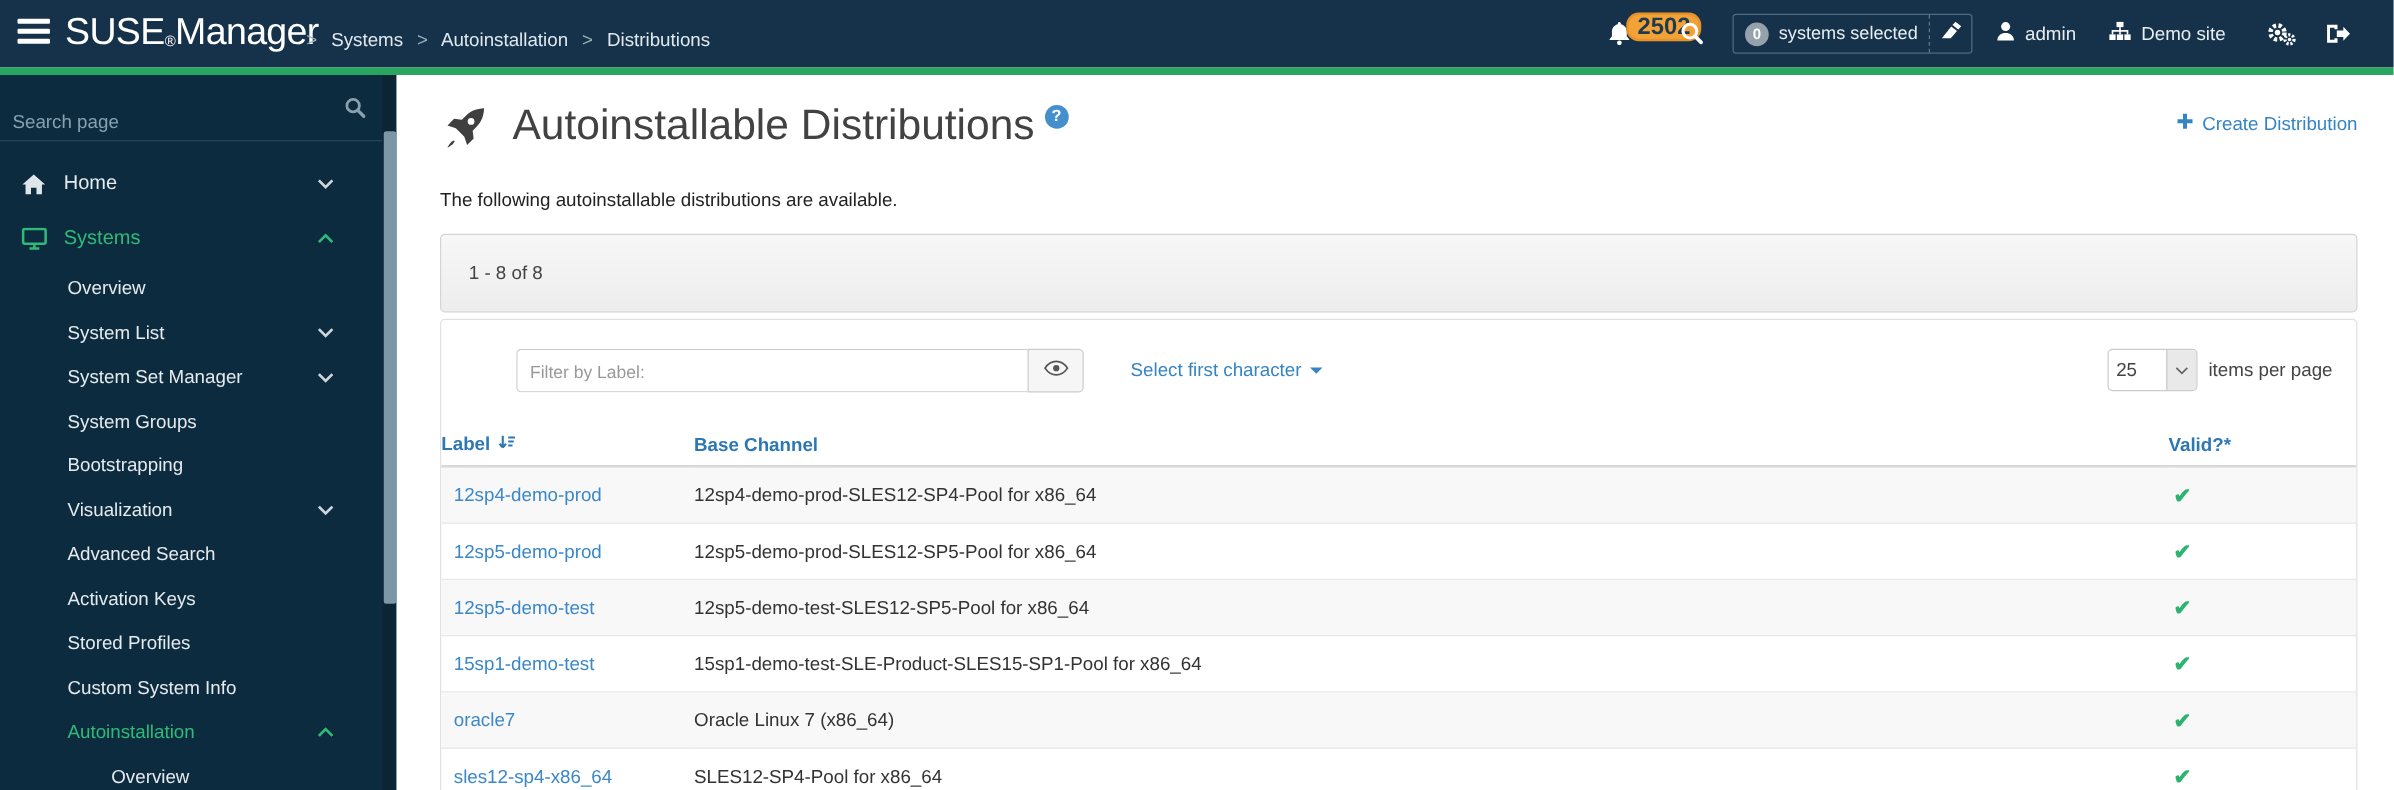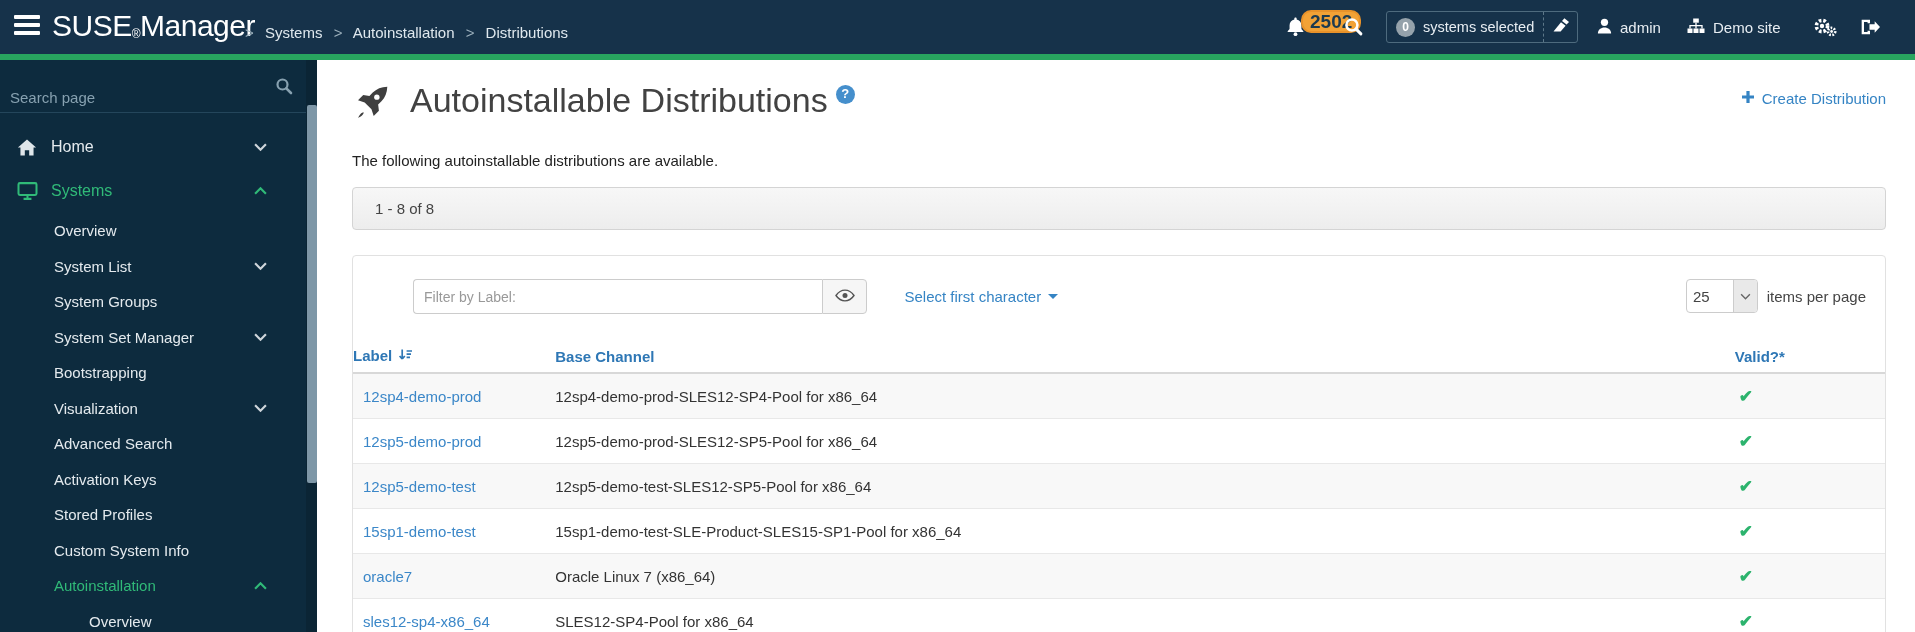--- a/index.html
+++ b/index.html
@@ -74,21 +74,21 @@
     display:inline-flex;width:19px;height:19px;border-radius:50%;background:#458fcc;color:#fff;
     font-size:13px;font-weight:bold;align-items:center;justify-content:center;
     vertical-align:14px;margin-left:8px;cursor:pointer;
   }
   .create-link{
     position:absolute;right:29px;top:30px;display:flex;align-items:center;gap:7px;
     color:#3584c4;font-size:15px;cursor:pointer;text-decoration:none;
   }
   .description{position:absolute;left:35px;top:92px;font-size:15px;color:#222;}
   .gray-box{
-    position:absolute;left:35px;top:127px;width:1534px;height:43px;box-sizing:border-box;
+    position:absolute;left:35px;top:127px;width:1534px;height:63px;box-sizing:border-box;
     border:1px solid #d4d4d4;border-radius:4px;
     background:linear-gradient(180deg,#f7f7f7,#ededed);
     display:flex;align-items:center;
   }
   .gray-box span{padding-left:22px;font-size:15px;color:#444;}
   .panel{
     position:absolute;left:35px;top:195px;width:1534px;height:445px;box-sizing:border-box;
     border:1px solid #e1e1e1;border-radius:4px;background:#fff;overflow:hidden;
   }
   .filter-row{position:relative;height:58px;padding:23px 20px 0 20px;box-sizing:border-box;}
@@ -265,29 +265,29 @@
       </div>
       <div class="nav-item lvl1">
         <span>System List</span>
         <span class="chev">
           <svg width="13" height="9" viewBox="0 0 12 8">
             <path d="M1 1.5 6 6.5 11 1.5" fill="none" stroke="#cfd6db" stroke-width="2"></path>
           </svg>
         </span>
       </div>
       <div class="nav-item lvl1">
+        <span>System Set Manager</span>
+        <span class="chev">
+          <svg width="13" height="9" viewBox="0 0 12 8">
+            <path d="M1 1.5 6 6.5 11 1.5" fill="none" stroke="#cfd6db" stroke-width="2"></path>
+          </svg>
+        </span>
+      </div>
+      <div class="nav-item lvl1">
         <span>System Groups</span>
-      </div>
-      <div class="nav-item lvl1">
-        <span>System Set Manager</span>
-        <span class="chev">
-          <svg width="13" height="9" viewBox="0 0 12 8">
-            <path d="M1 1.5 6 6.5 11 1.5" fill="none" stroke="#cfd6db" stroke-width="2"></path>
-          </svg>
-        </span>
       </div>
       <div class="nav-item lvl1">
         <span>Bootstrapping</span>
       </div>
       <div class="nav-item lvl1">
         <span>Visualization</span>
         <span class="chev">
           <svg width="13" height="9" viewBox="0 0 12 8">
             <path d="M1 1.5 6 6.5 11 1.5" fill="none" stroke="#cfd6db" stroke-width="2"></path>
           </svg>

